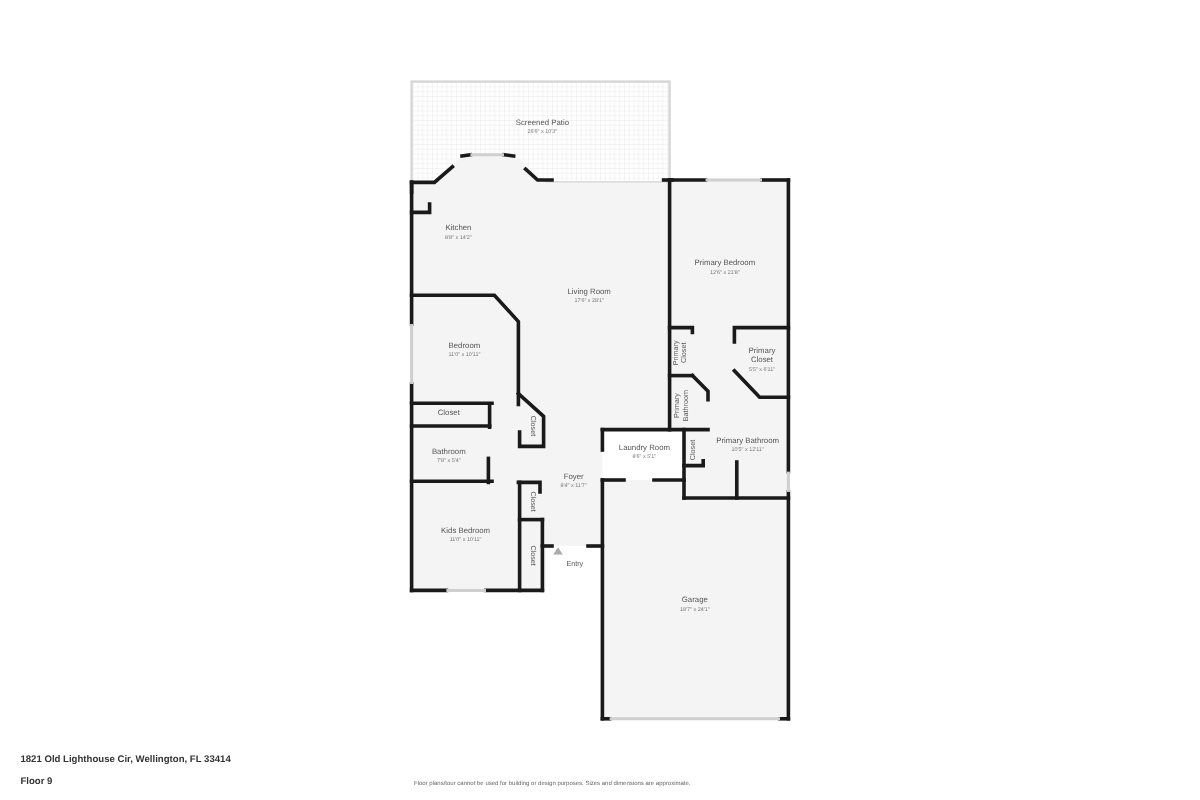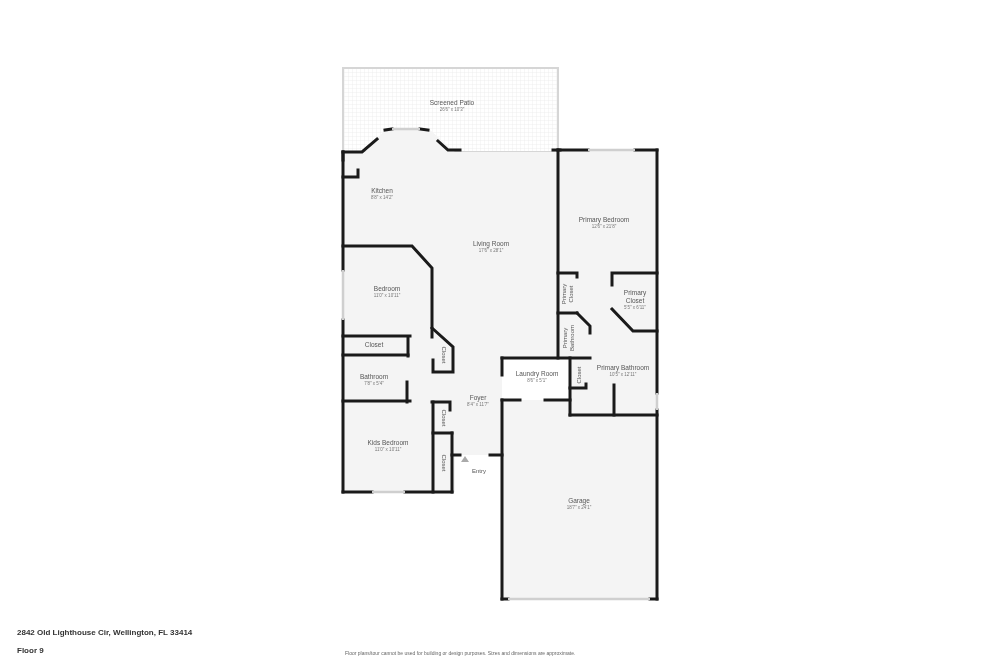--- a/index.html
+++ b/index.html
@@ -175,15 +175,15 @@
   <span style="display:block;">Primary</span>
   <span style="display:block;">Closet</span>
 </div>
 <div class="vlabel vlabel-ccw" style="left:569px; top:338px;">
   <span style="display:block;">Primary</span>
   <span style="display:block;">Bathroom</span>
 </div>
 
 <div class="entry-label" style="left:479px; top:471px;">Entry</div>
 
-<div class="footer-address">2842 Old Lighthouse Cir, Wellington, FL 33414</div>
+<div class="footer-address">1821 Old Lighthouse Cir, Wellington, FL 33414</div>
 <div class="footer-floor">Floor 9</div>
 <div class="disclaimer">Floor plans/tour cannot be used for building or design purposes. Sizes and dimensions are approximate.</div>
 
 </body></html>

